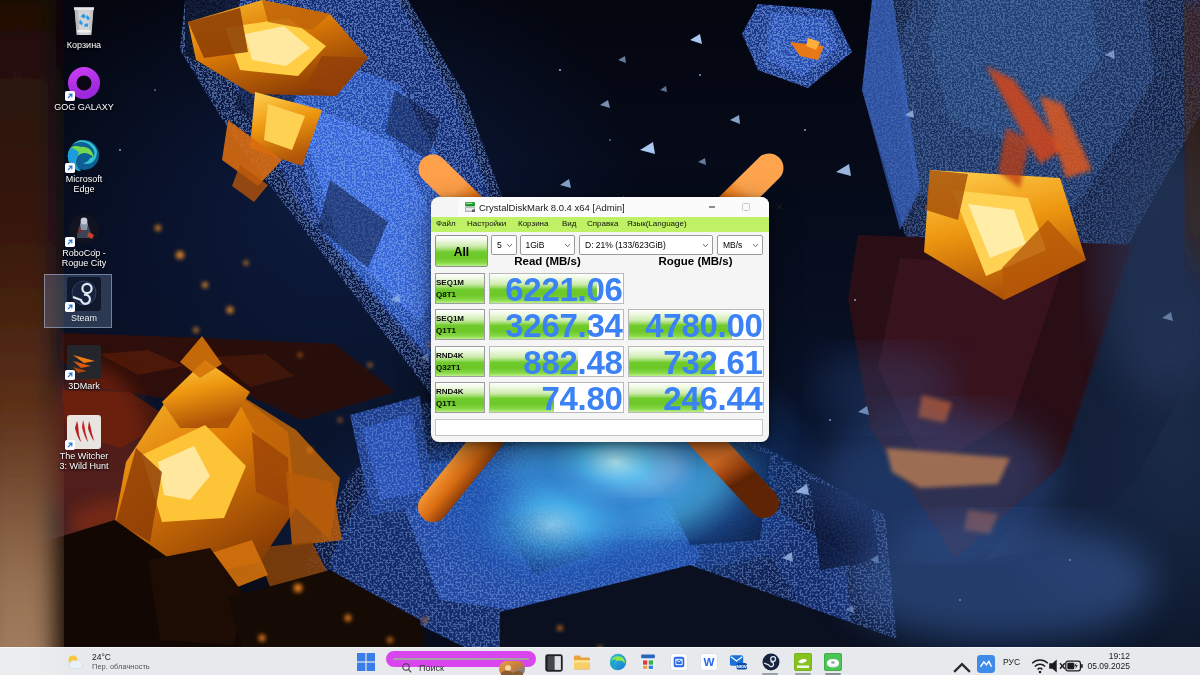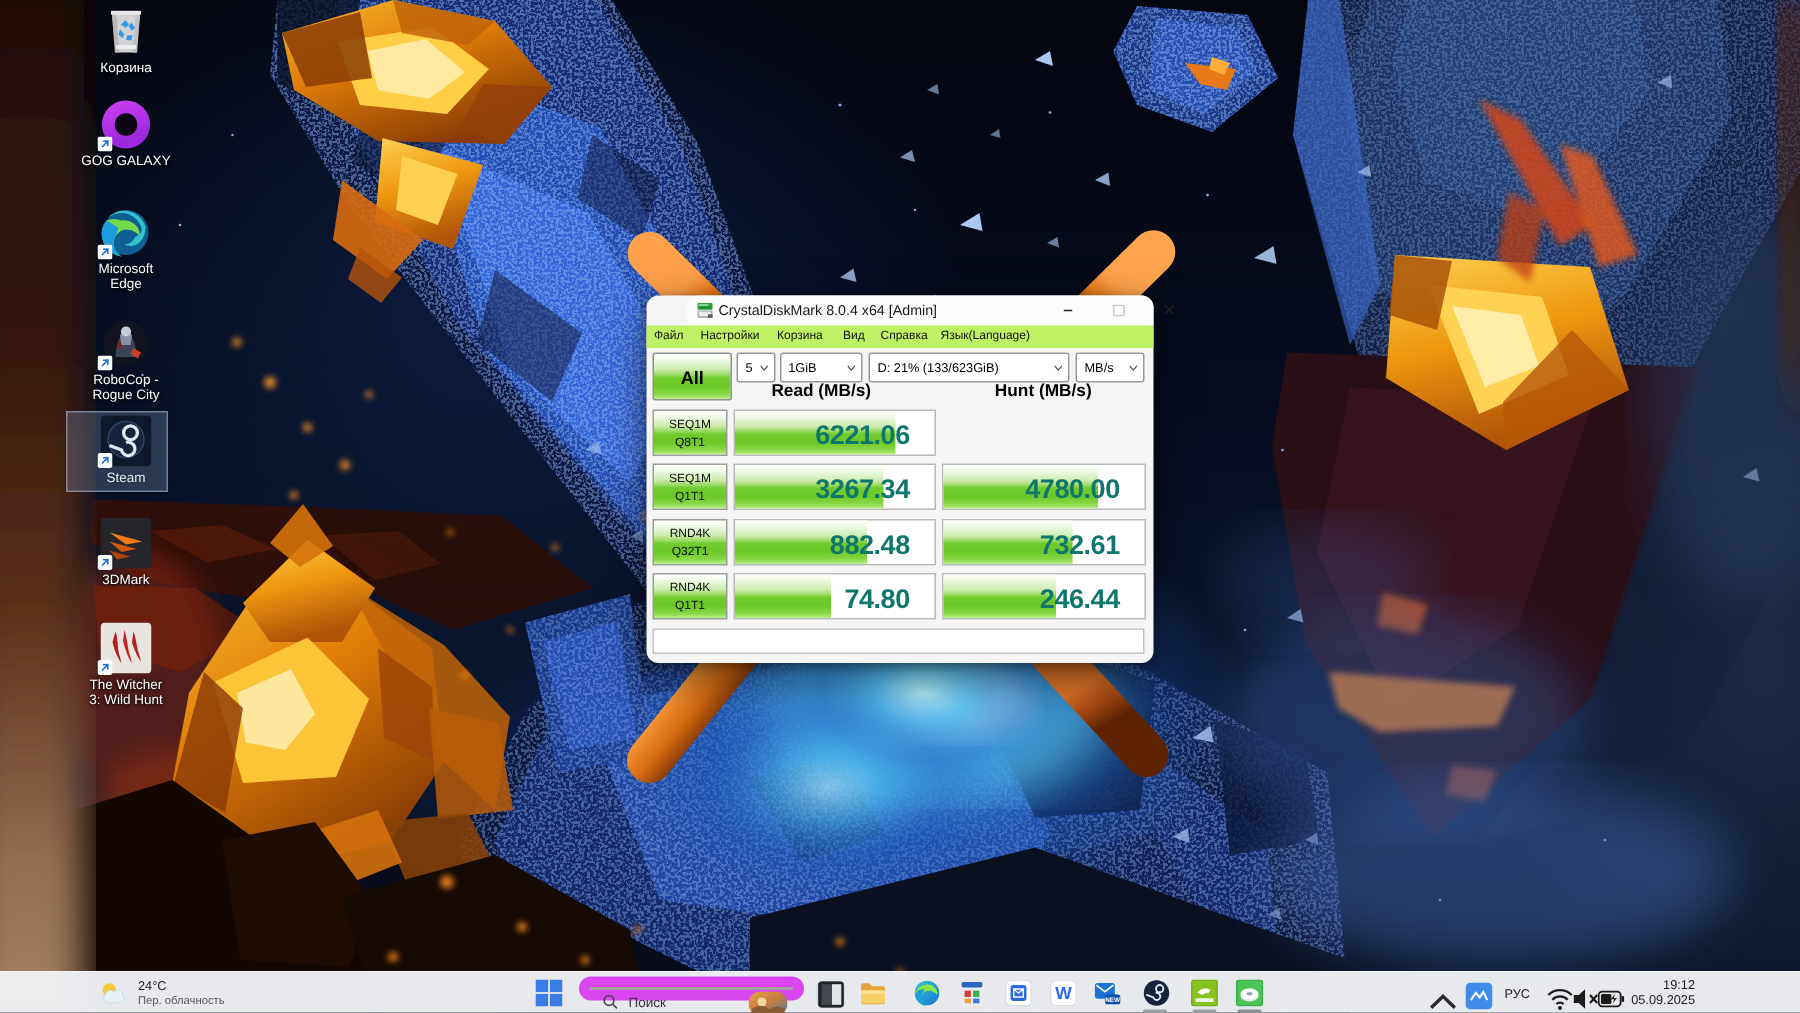--- a/index.html
+++ b/index.html
@@ -15,23 +15,23 @@
   #titlebar{position:absolute;left:0;top:0;right:0;height:20px;background:#fbfbfb;border-radius:8px 8px 0 0;margin-left:27px;}
   #title{position:absolute;left:21px;top:4.5px;font-size:9.5px;color:#191919;}
   #menubar{position:absolute;left:0;top:20px;right:0;height:15px;background:#bef264;font-size:8px;color:#111;}
   .mi{position:absolute;top:2px;}
   .combo{position:absolute;height:20px;background:#fff;border:1px solid #9a9a9a;border-radius:2px;box-sizing:border-box;
          font-size:8.5px;color:#000;line-height:18px;padding-left:5px;}
   .combo .chev{position:absolute;right:4px;top:7px;width:5px;height:5px;color:#444;}
   .grbtn{background:linear-gradient(180deg,#ffffff 0%,#f2fbea 12%,#cdebAD 34%,#95d95e 47%,#70cb2d 53%,#6cc827 72%,#85d743 88%,#aae873 97%,#c3f193 100%);}
   .cell{position:absolute;background:#fff;border:1px solid #b9b9b9;box-sizing:border-box;}
   .fill{position:absolute;left:0;top:0;bottom:0;background:linear-gradient(180deg,#fdfefc 0%,#eef9e3 14%,#cdebad 36%,#95d95e 47%,#70cb2d 53%,#6cc827 72%,#85d743 88%,#aae873 97%,#c3f193 100%);}
-  .num{position:absolute;right:16px;top:0;bottom:0;font-size:18px;font-weight:bold;color:#0f766e;line-height:32px;letter-spacing:-0.3px;}
-  .lab{position:absolute;left:4px;width:50px;height:31px;border:1px solid #9c9c9c;box-sizing:border-box;text-align:center;
-       font-size:8px;font-weight:normal;color:#0a0a0a;line-height:12px;padding-top:3px;}
+  .num{position:absolute;right:0px;top:0;bottom:0;font-size:33px;font-weight:bold;color:#3b82f6;line-height:32px;letter-spacing:-0.3px;}
+  .lab{position:absolute;left:4px;width:50px;height:31px;border:1px solid #9c9c9c;box-sizing:border-box;text-align:left;
+       font-size:8px;font-weight:bold;color:#0a0a0a;line-height:12px;padding-top:3px;}
   .hdr{position:absolute;top:57.5px;font-size:11.5px;font-weight:bold;color:#000;width:135px;text-align:center;}
   
   #taskbar{position:absolute;left:0;bottom:0;width:1200px;height:28px;background:rgba(238,241,244,0.97);border-top:1px solid rgba(255,255,255,.5);box-sizing:border-box;}
   .tbi{position:absolute;top:5px;width:18px;height:18px;}
   .trtxt{position:absolute;font-size:8px;color:#1b1b1b;}
 </style></head>
 <body>
 <div id="screen">
 <svg id="wall" width="1200" height="675" viewBox="0 0 1200 675">
 <defs>
@@ -489,21 +489,21 @@
   <div class="combo" style="left:88.5px;top:38px;width:55px;">1GiB<svg class="chev" width="6" height="4" viewBox="0 0 6 4">
           <path d="M0,0 L3,3.5 L6,0" fill="none" stroke="#555" stroke-width="1"></path>
         </svg></div>
   <div class="combo" style="left:148px;top:38px;width:133.5px;">D: 21% (133/623GiB)<svg class="chev" width="6" height="4" viewBox="0 0 6 4">
           <path d="M0,0 L3,3.5 L6,0" fill="none" stroke="#555" stroke-width="1"></path>
         </svg></div>
   <div class="combo" style="left:286px;top:38px;width:46px;">MB/s<svg class="chev" width="6" height="4" viewBox="0 0 6 4">
           <path d="M0,0 L3,3.5 L6,0" fill="none" stroke="#555" stroke-width="1"></path>
         </svg></div>
   <div class="hdr" style="left:49px;">Read (MB/s)</div>
-  <div class="hdr" style="left:197px;">Hunt (MB/s)</div>
+  <div class="hdr" style="left:197px;">Rogue (MB/s)</div>
 
   <div class="lab grbtn" style="top:75.5px;">SEQ1M<br>Q8T1</div>
   <div class="cell" style="left:57.5px;top:75.5px;width:135px;height:31px;">
         <div class="fill" style="width:80.5%;"></div>
         <div class="num">6221.06</div>
       </div>
 
   <div class="lab grbtn" style="top:112px;">SEQ1M<br>Q1T1</div>
   <div class="cell" style="left:57.5px;top:112px;width:135px;height:31px;">
         <div class="fill" style="width:75%;"></div>

